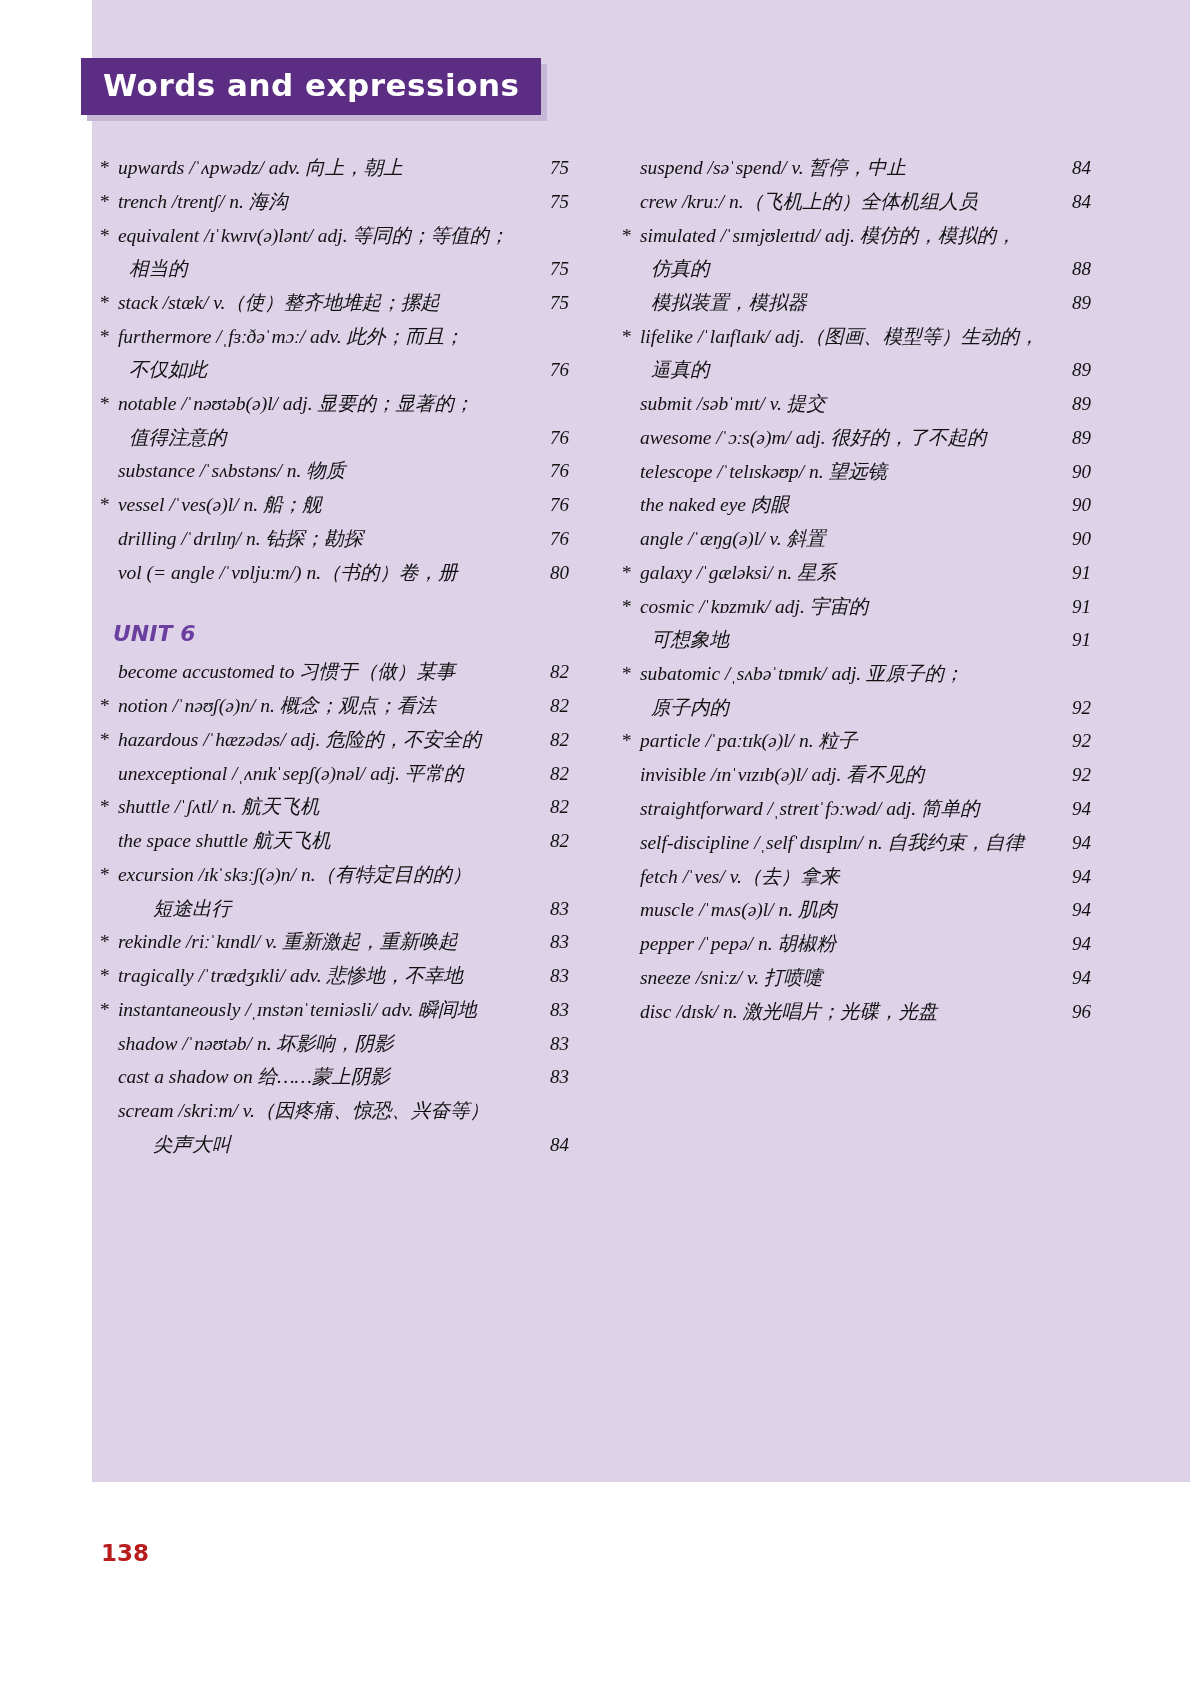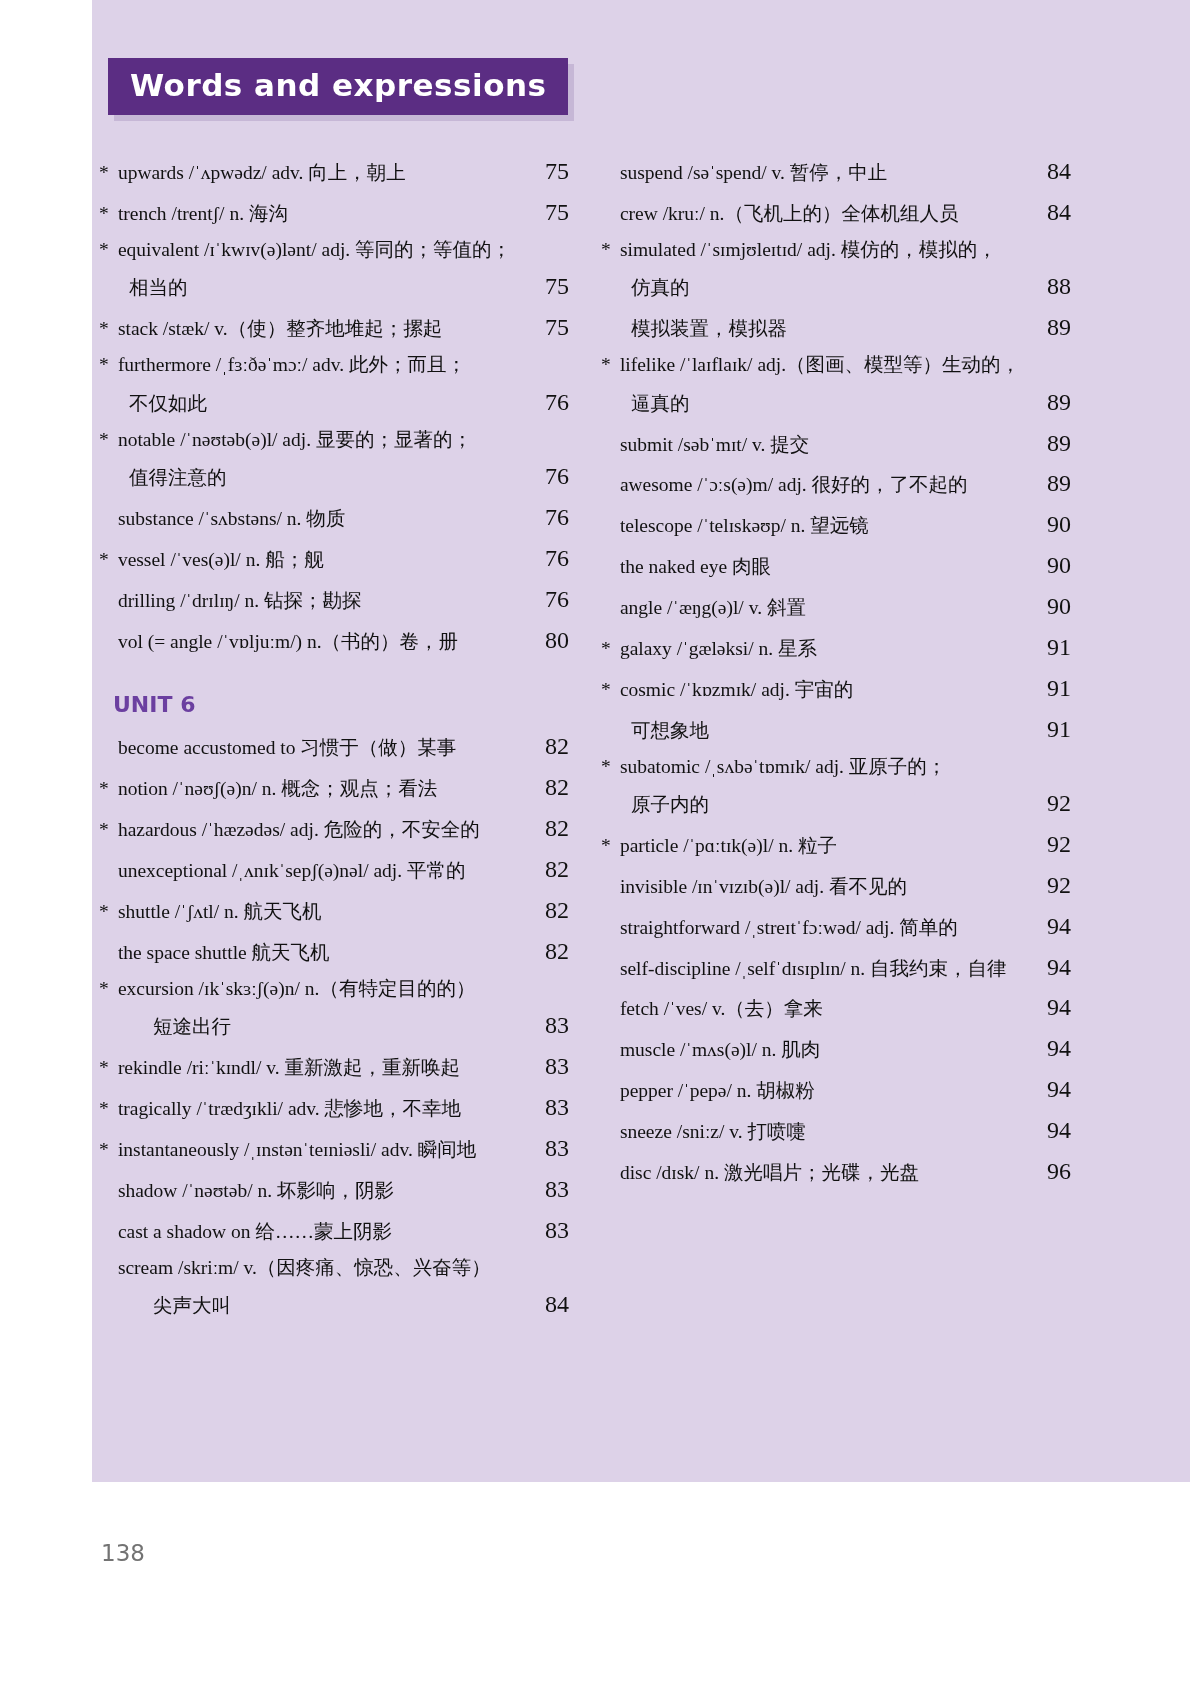--- a/index.html
+++ b/index.html
@@ -25,42 +25,43 @@
   .tint {
     position: absolute;
     left: 92px;
     top: 0;
     width: 1098px;
     height: 1482px;
     background: #ddd2e8;
   }
   .title-wrap {
     position: absolute;
-    left: 108px;
+    left: 81px;
     top: 58px;
     display: flex;
   }
   .title-bar {
     background: #5b2d83;
     color: #ffffff;
     font-family: "DejaVu Sans", sans-serif;
     font-weight: bold;
     font-size: 31px;
     letter-spacing: 0.5px;
     padding: 12px 22px 14px 22px;
     line-height: 1;
     box-shadow: 6px 6px 0 #c6b7d6;
   }
   .columns {
     position: absolute;
     left: 99px;
     top: 152px;
     width: 1000px;
     display: flex;
-    gap: 32px;
+    gap: 52px;
+    font-style: italic;
   }
   .col {
     width: 470px;
   }
   .entry {
     display: flex;
     align-items: baseline;
     justify-content: space-between;
     margin-bottom: 2px;
     font-size: 19.5px;
@@ -68,21 +69,21 @@
     color: #111111;
   }
   .entry .txt {
     flex: 1 1 auto;
     padding-right: 10px;
   }
   .entry .pg {
     flex: 0 0 auto;
     width: 34px;
     text-align: right;
-    font-size: 24px;
+    font-size: 19px;
   }
   .star {
     display: inline-block;
     width: 14px;
   }
   .indent {
     display: inline-block;
     width: 14px;
   }
   .cont {
@@ -98,23 +99,23 @@
     color: #6b3fa0;
     margin-top: 33px;
     margin-bottom: 10px;
     padding-left: 14px;
   }
   .folio {
     position: absolute;
     left: 101px;
     top: 1540px;
     font-family: "DejaVu Sans", sans-serif;
-    font-weight: normal;
+    font-weight: bold;
     font-size: 23px;
-    color: #737373;
+    color: #b91c1c;
   }
 </style>
 </head>
 <body>
 
 <div class="page">
   <div class="tint"></div>
 
   <div class="title-wrap">
     <div class="title-bar">Words and expressions</div>

